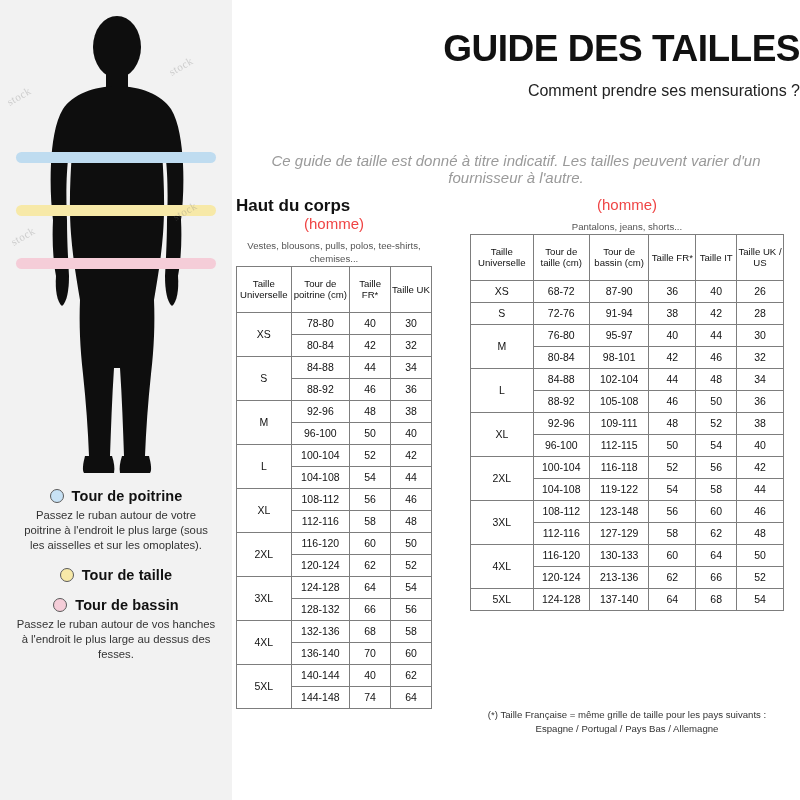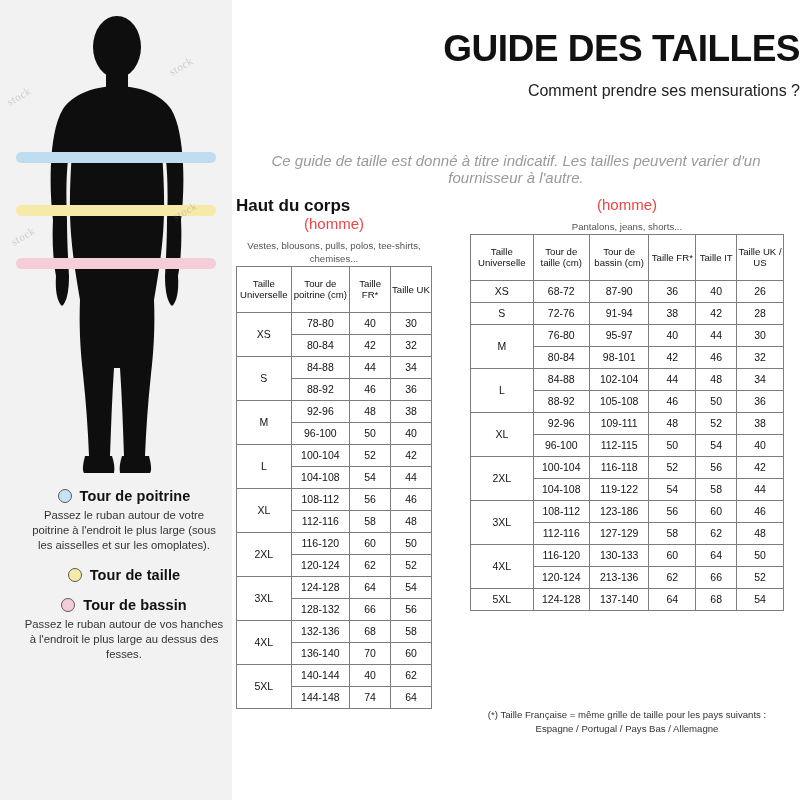--- a/index.html
+++ b/index.html
@@ -36,21 +36,21 @@
     height: 11px;
     border-radius: 6px;
   }
   .tape.chest { top: 152px; background: #bfdcf0; }
   .tape.waist { top: 205px; background: #f7e9a8; }
   .tape.hip   { top: 258px; background: #f5cdd8; }
 
   
   #legend {
     position: absolute;
-    left: 8px; top: 488px;
+    left: 0; top: 488px;
     width: 232px;
     text-align: center;
     padding: 0 8px;
   }
   .legend-block { margin-bottom: 14px; }
   .legend-head {
     display: flex;
     align-items: center;
     justify-content: center;
     gap: 8px;
@@ -502,21 +502,21 @@
         <tr>
           <td class="cell-yellow">104-108</td>
           <td class="cell-pink">119-122</td>
           <td>54</td>
           <td>58</td>
           <td>44</td>
         </tr>
         <tr>
           <td class="universal" rowspan="2">3XL</td>
           <td class="cell-yellow">108-112</td>
-          <td class="cell-pink">123-186</td>
+          <td class="cell-pink">123-148</td>
           <td>56</td>
           <td>60</td>
           <td>46</td>
         </tr>
         <tr>
           <td class="cell-yellow">112-116</td>
           <td class="cell-pink">127-129</td>
           <td>58</td>
           <td>62</td>
           <td>48</td>

